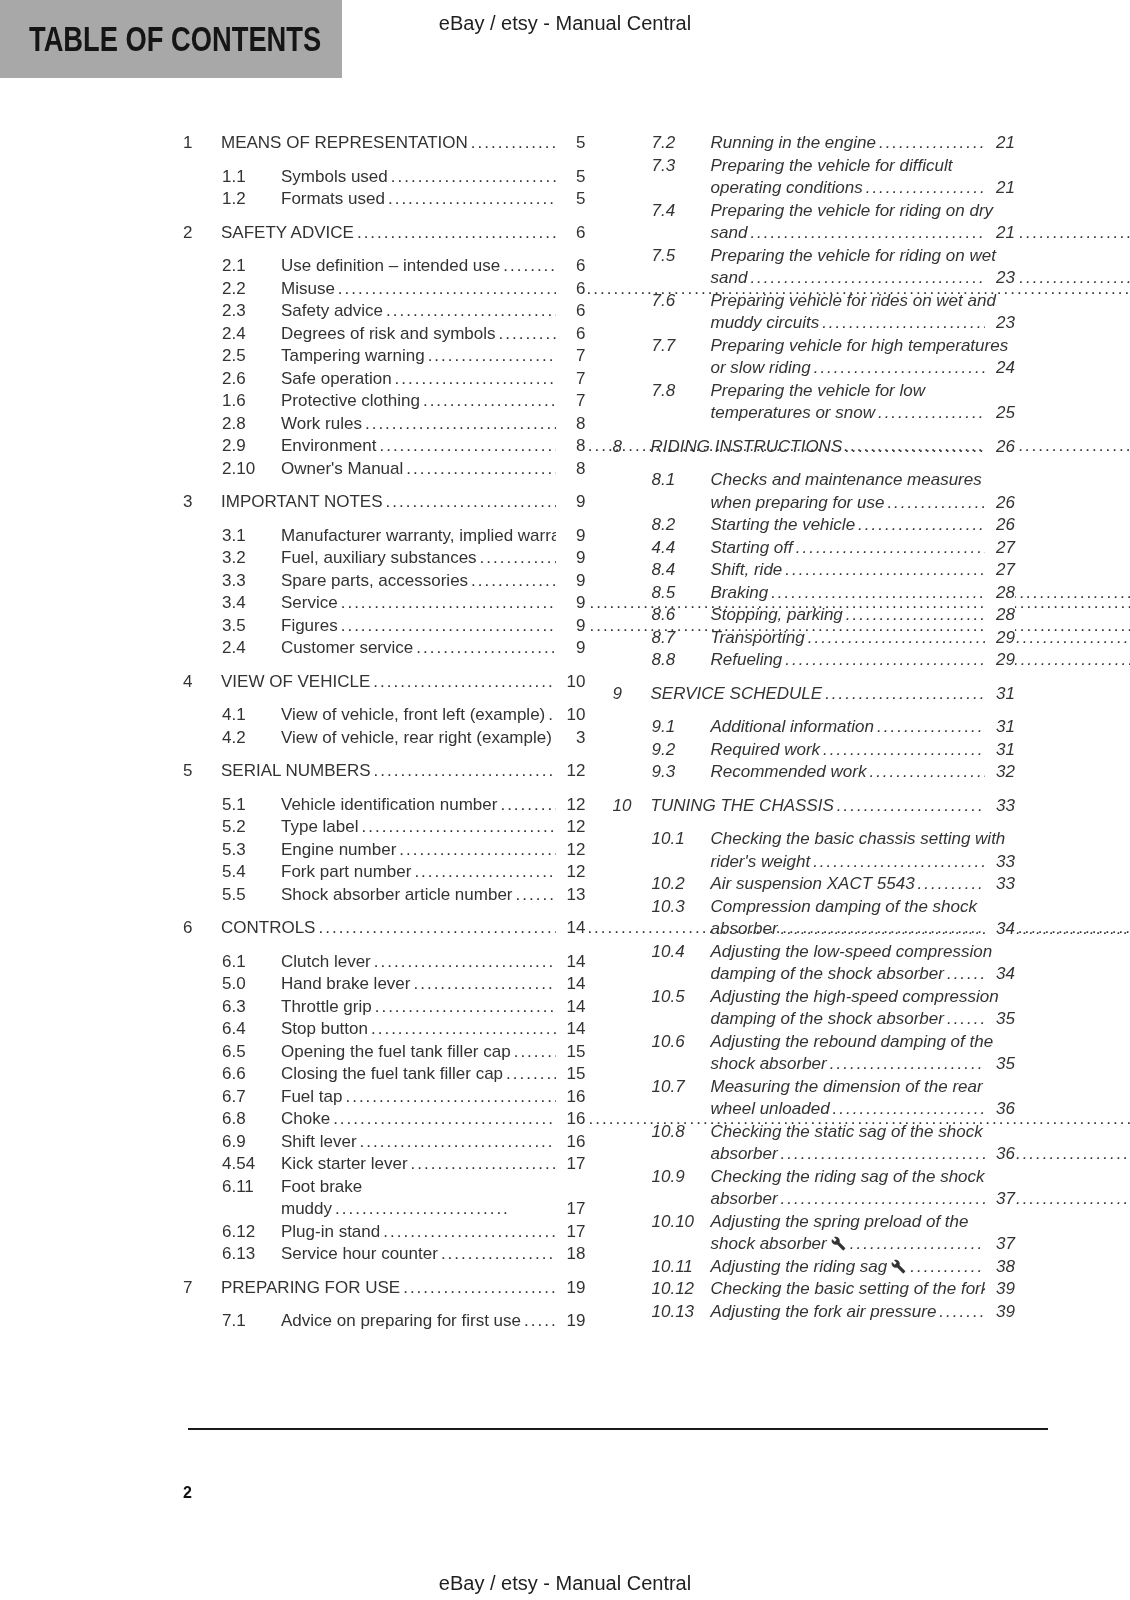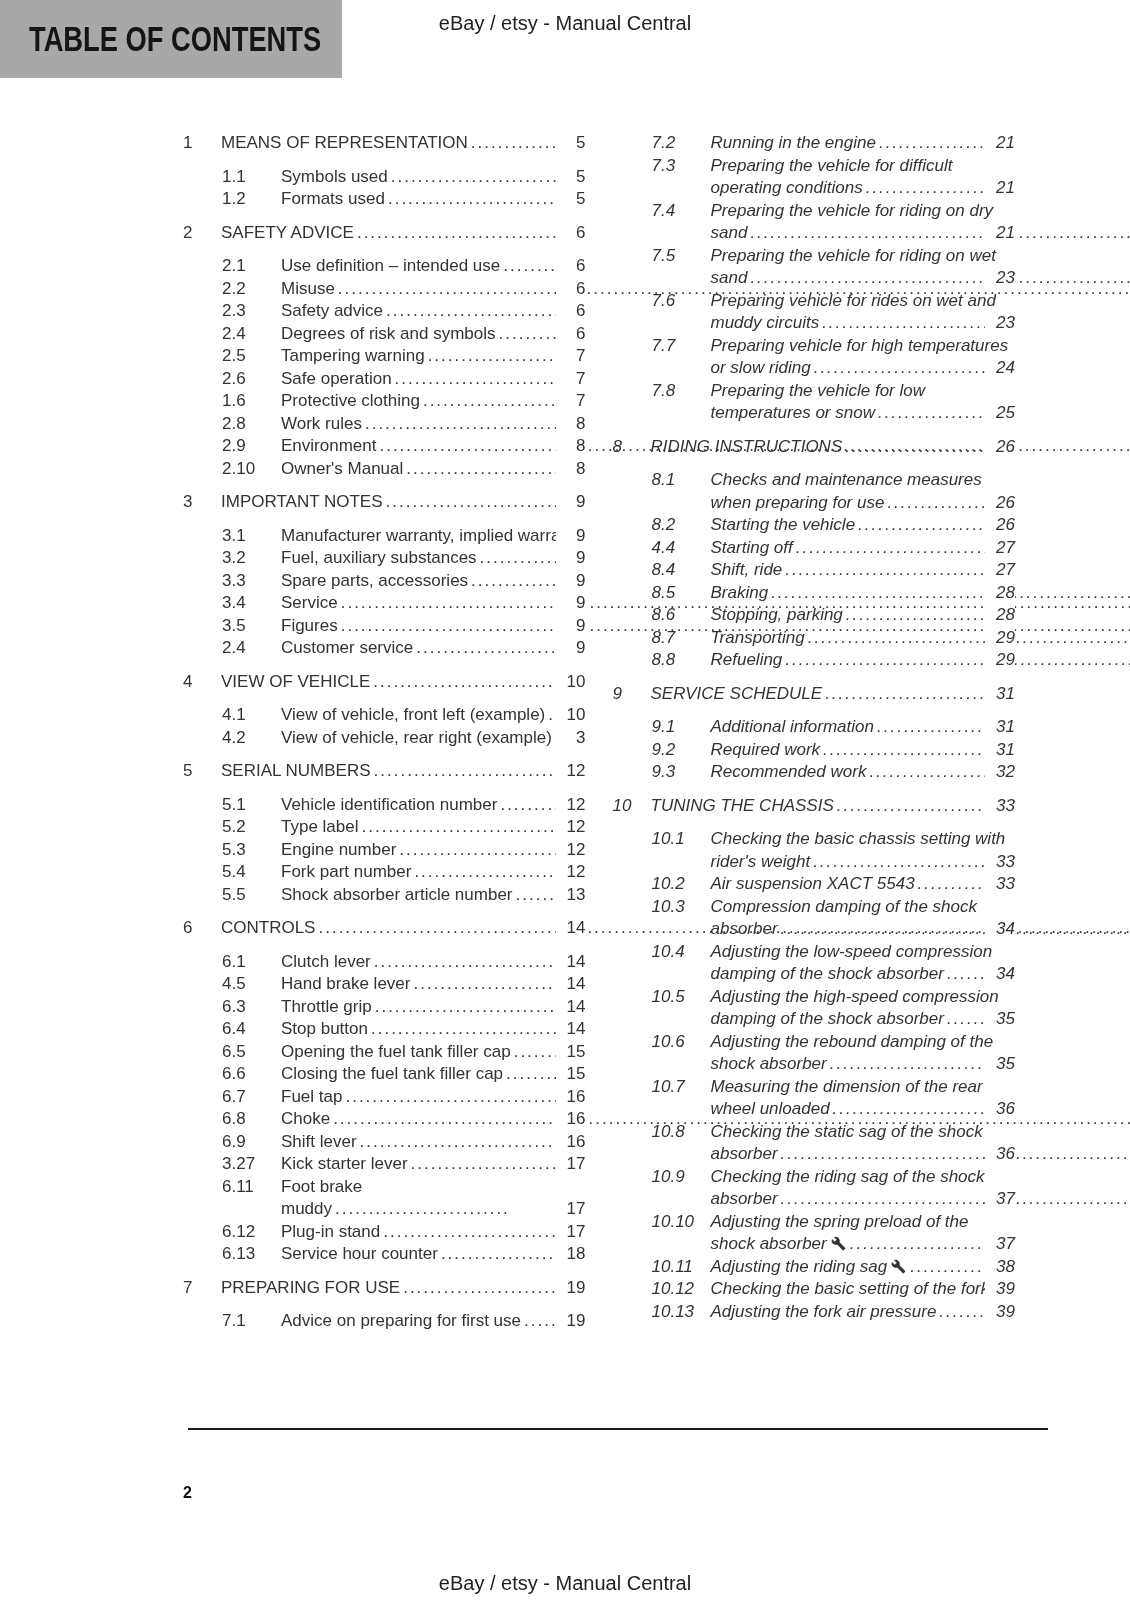--- a/index.html
+++ b/index.html
@@ -207,21 +207,21 @@
       </div>
       <div class="row chapter">
         <span class="num">6</span>
         <span class="body"><span class="title">CONTROLS</span><span class="leader">............................................................................................................................................................................................................................................................................................................</span><span class="page">14</span></span>
       </div>
       <div class="row sub">
         <span class="num">6.1</span>
         <span class="body"><span class="title">Clutch lever</span><span class="leader">...............................</span><span class="page">14</span></span>
       </div>
       <div class="row sub">
-        <span class="num">4.5</span>
+        <span class="num">5.0</span>
         <span class="body"><span class="title">Hand brake lever</span><span class="leader">.........................</span><span class="page">14</span></span>
       </div>
       <div class="row sub">
         <span class="num">6.3</span>
         <span class="body"><span class="title">Throttle grip</span><span class="leader">...............................</span><span class="page">14</span></span>
       </div>
       <div class="row sub">
         <span class="num">6.4</span>
         <span class="body"><span class="title">Stop button</span><span class="leader">...............................</span><span class="page">14</span></span>
       </div>
@@ -239,21 +239,21 @@
       </div>
       <div class="row sub">
         <span class="num">6.8</span>
         <span class="body"><span class="title">Choke</span><span class="leader">............................................................................................................................................................................................................................................................................................................</span><span class="page">16</span></span>
       </div>
       <div class="row sub">
         <span class="num">6.9</span>
         <span class="body"><span class="title">Shift lever</span><span class="leader">.................................</span><span class="page">16</span></span>
       </div>
       <div class="row sub">
-        <span class="num">3.27</span>
+        <span class="num">4.54</span>
         <span class="body"><span class="title">Kick starter lever</span><span class="leader">..........................</span><span class="page">17</span></span>
       </div>
       <div class="row sub">
         <span class="num">6.11</span>
         <span class="body"><span class="title">Foot brake muddy</span><span class="leader">..........................</span><span class="page">17</span></span>
       </div>
       <div class="row sub">
         <span class="num">6.12</span>
         <span class="body"><span class="title">Plug-in stand</span><span class="leader">..............................</span><span class="page">17</span></span>
       </div>

